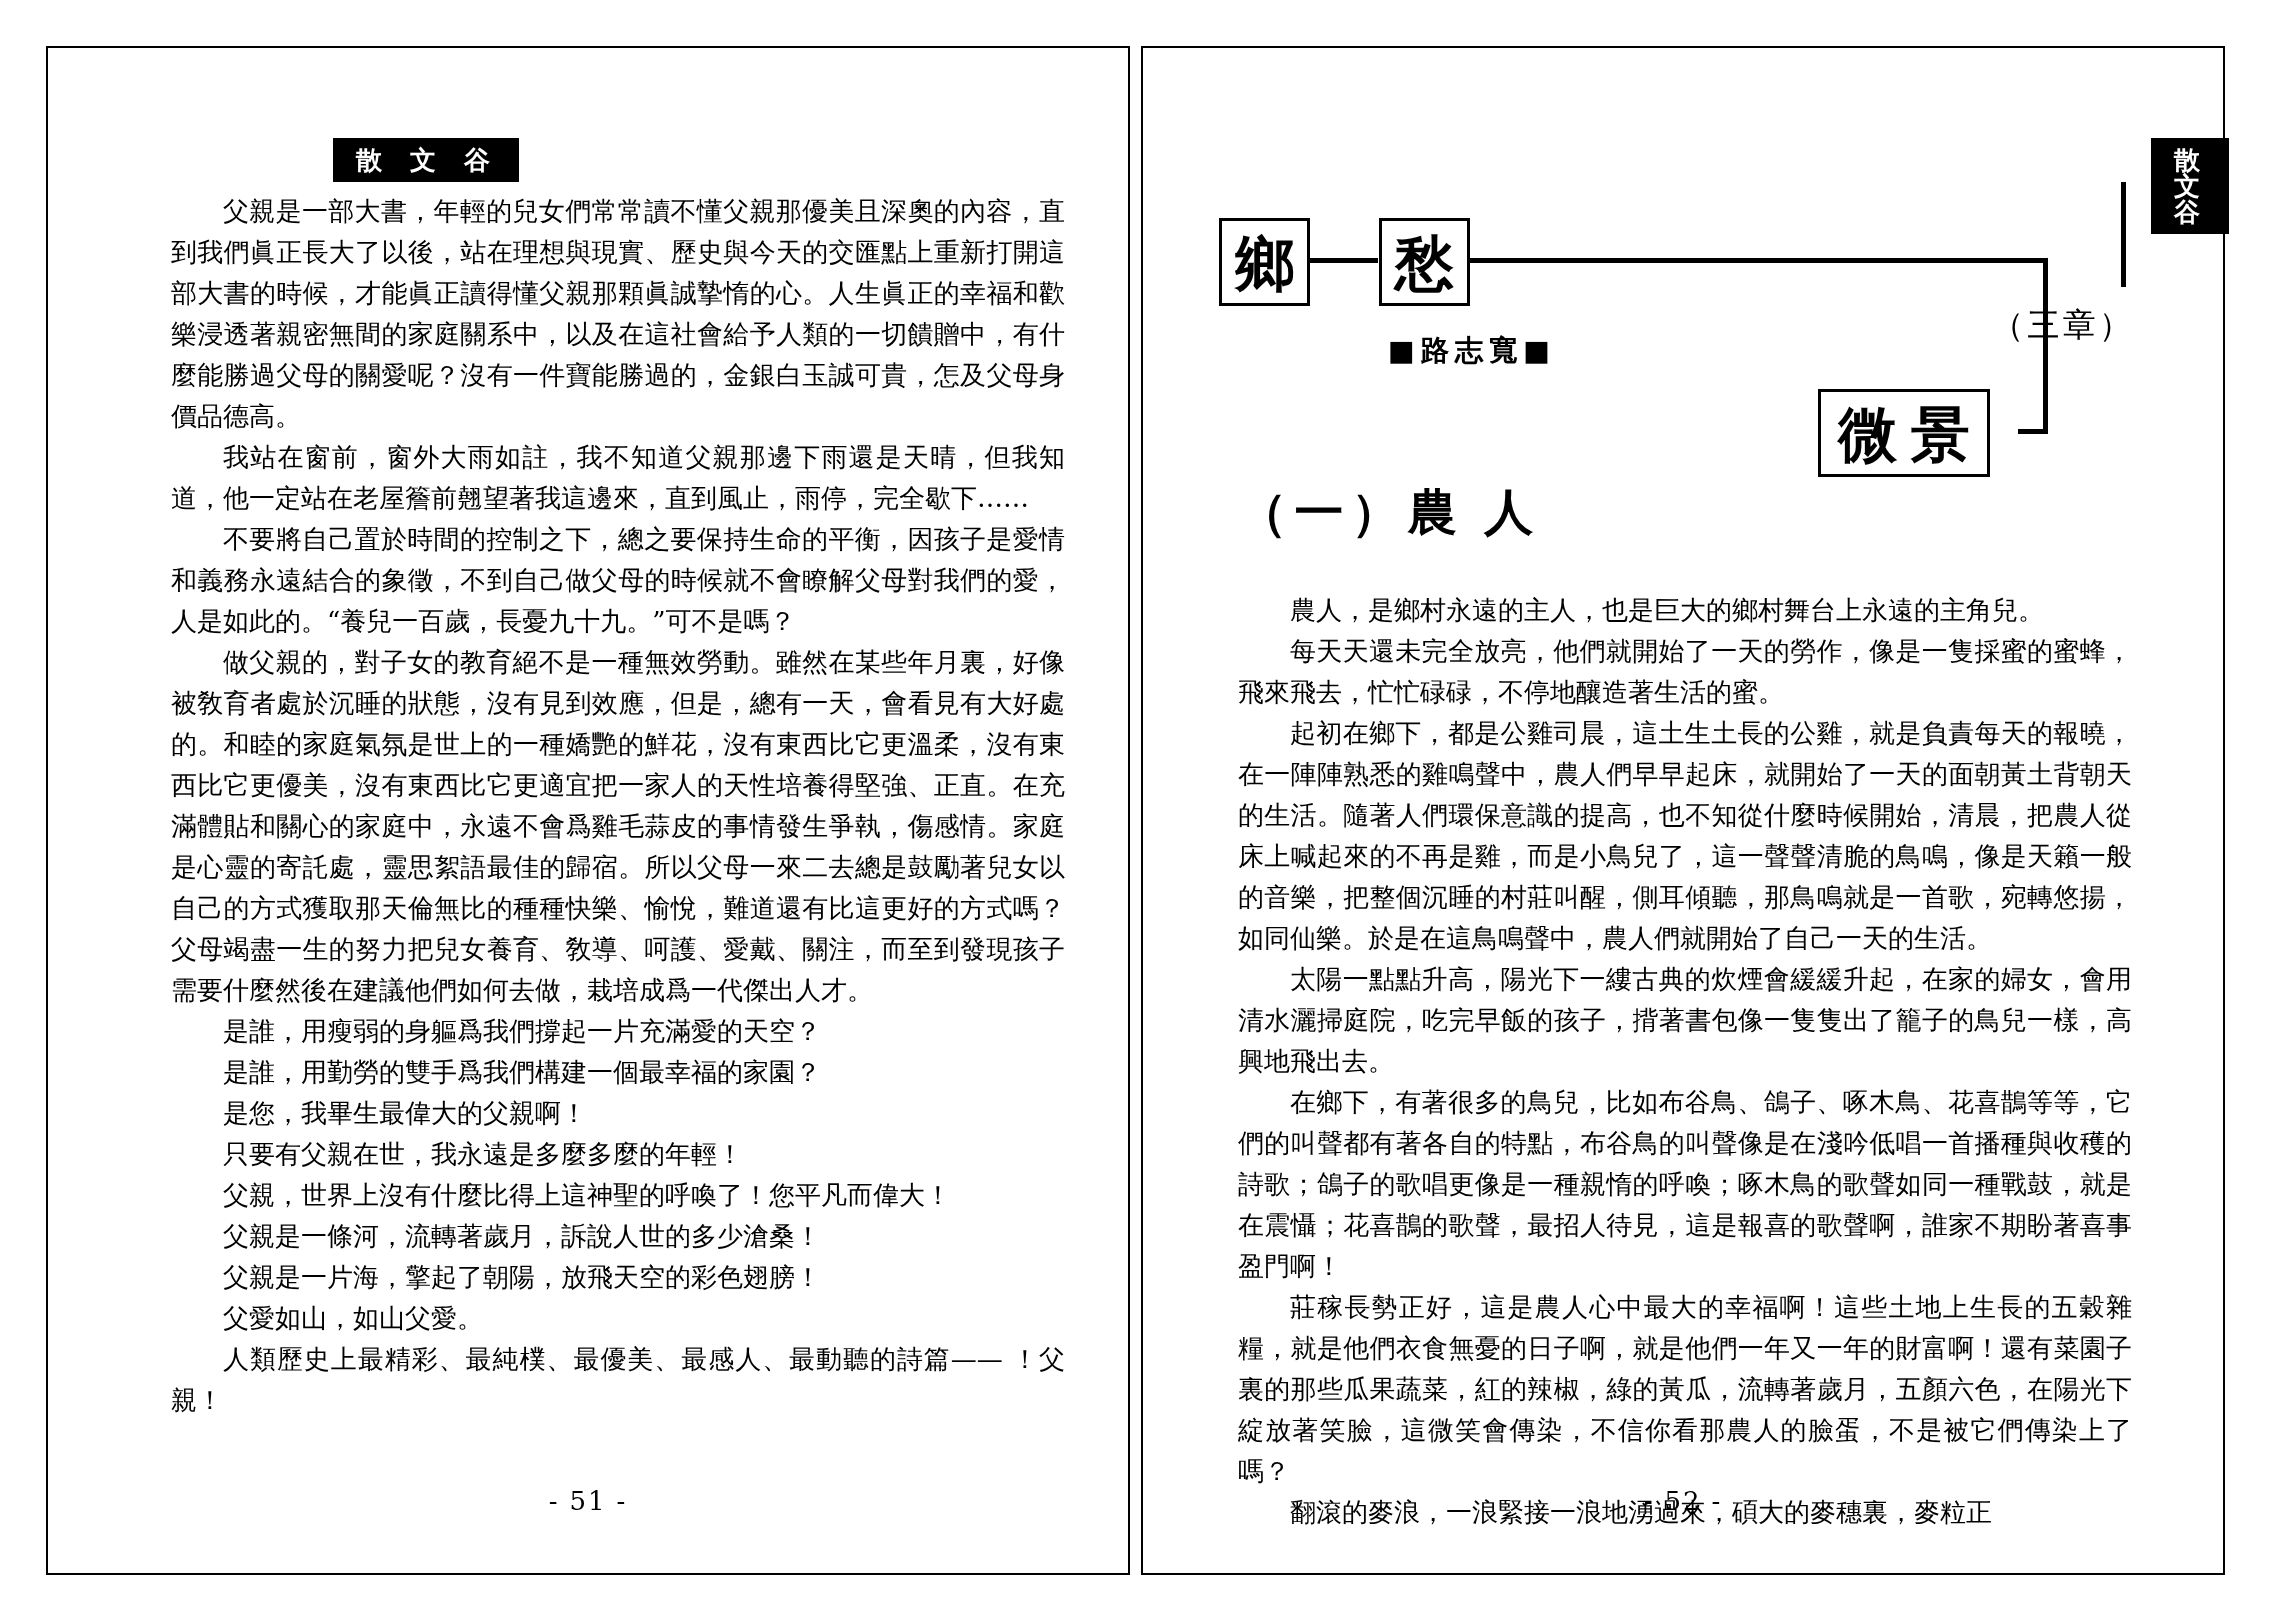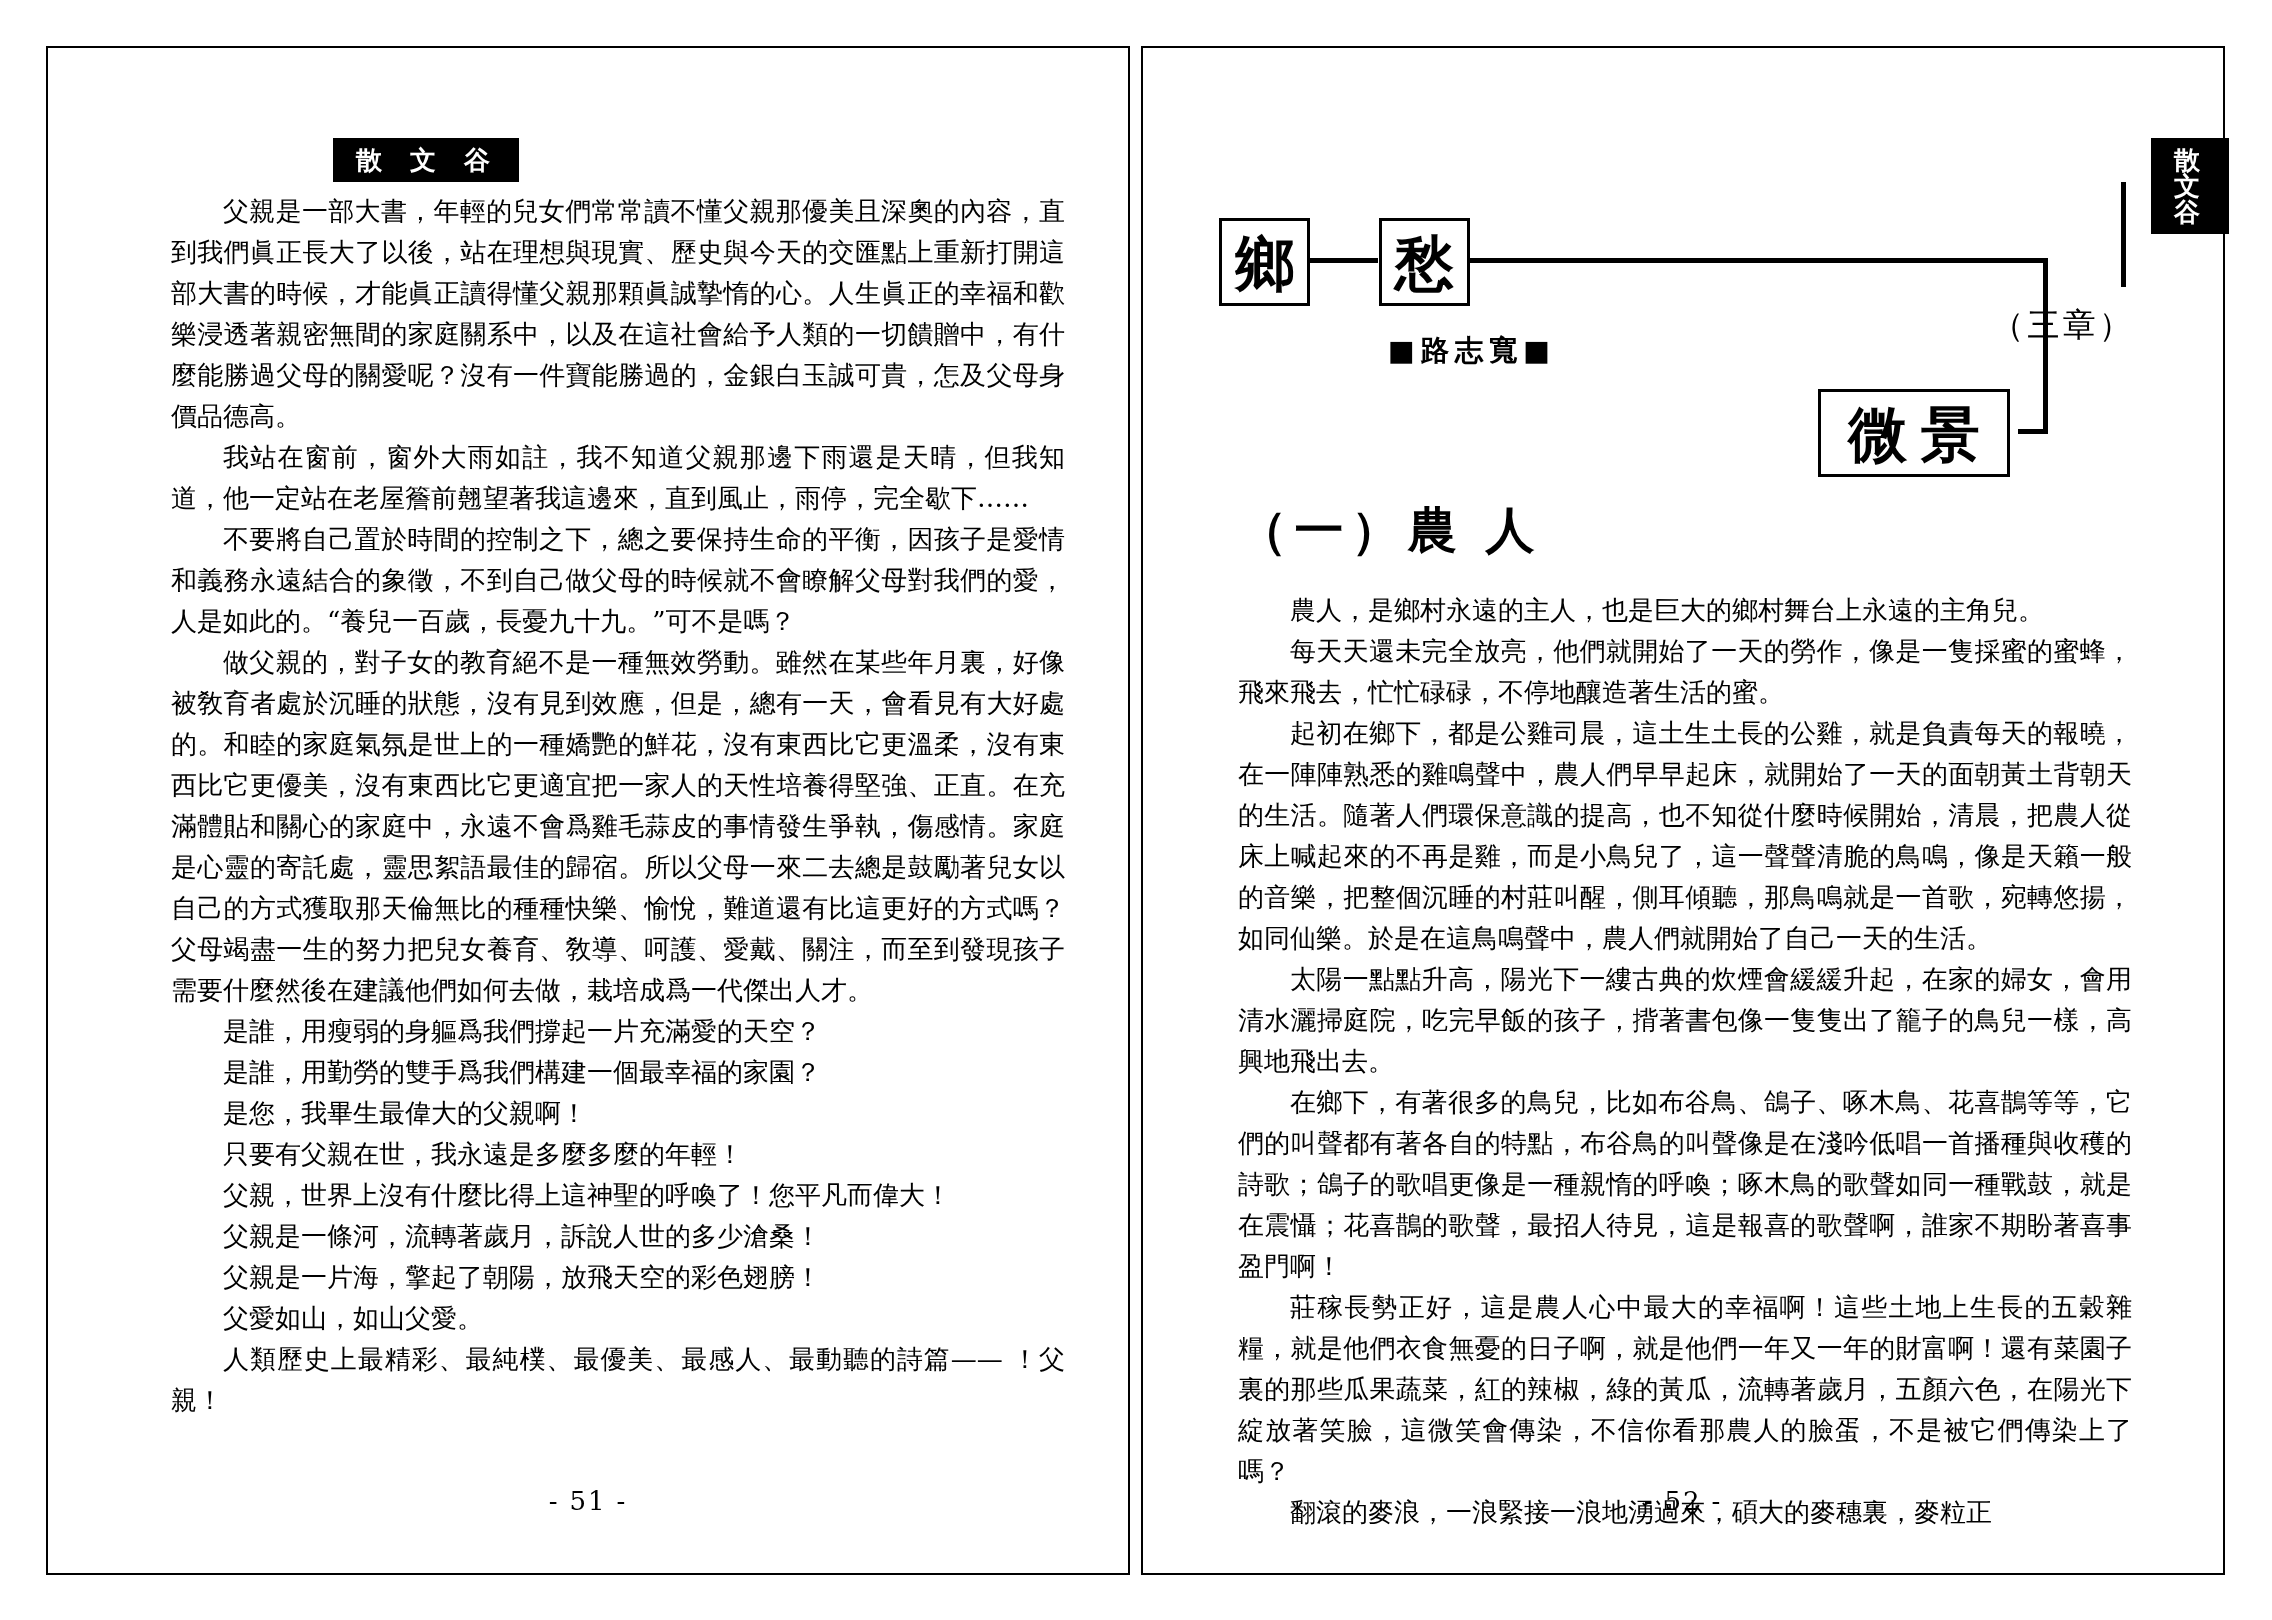--- a/index.html
+++ b/index.html
@@ -105,21 +105,21 @@
     font-weight: bold;
     text-align: center;
     box-sizing: border-box;
   }
   .boxchar span {
     display: block;
     line-height: 1;
   }
   .bc-1 { left: 0px;   top: 7.6px;  width: 91px; height: 88px; font-size: 59px; padding-top: 13.3px; }
   .bc-2 { left: 160px; top: 7.6px;  width: 91px; height: 88px; font-size: 59px; padding-top: 13.3px; }
-  .bc-3 { left: 599px; top: 179px; width: 192px; height: 88px; font-size: 59px; padding-top: 13.3px; letter-spacing: 13.3px; text-indent: 13.3px; }
+  .bc-3 { left: 599px; top: 179px; width: 172px; height: 88px; font-size: 59px; padding-top: 13.3px; letter-spacing: 13.3px; text-indent: 13.3px; }
   .conn {
     position: absolute;
     background: #000;
   }
   .author {
     position: absolute;
     left: 169px;
     top: 122px;
     font-size: 28.5px;
     font-family: "DejaVu Serif", "Liberation Serif", serif;
@@ -130,24 +130,24 @@
     position: absolute;
     left: 772px;
     top: 93px;
     font-size: 33px;
     font-family: Liberation Sans, sans-serif;
     letter-spacing: 2.9px;
   }
   .section-title {
     position: absolute;
     left: 95px;
-    top: 450px;
+    top: 432px;
     font-size: 49px;
     font-weight: bold;
-    font-family: Liberation Sans, sans-serif;
+    font-family: Liberation Serif, serif;
     letter-spacing: 7.6px;
   }
 </style>
 </head>
 <body>
 
 <div class="spread">
 
   <div class="page page-left">
     <div class="page-inner">

